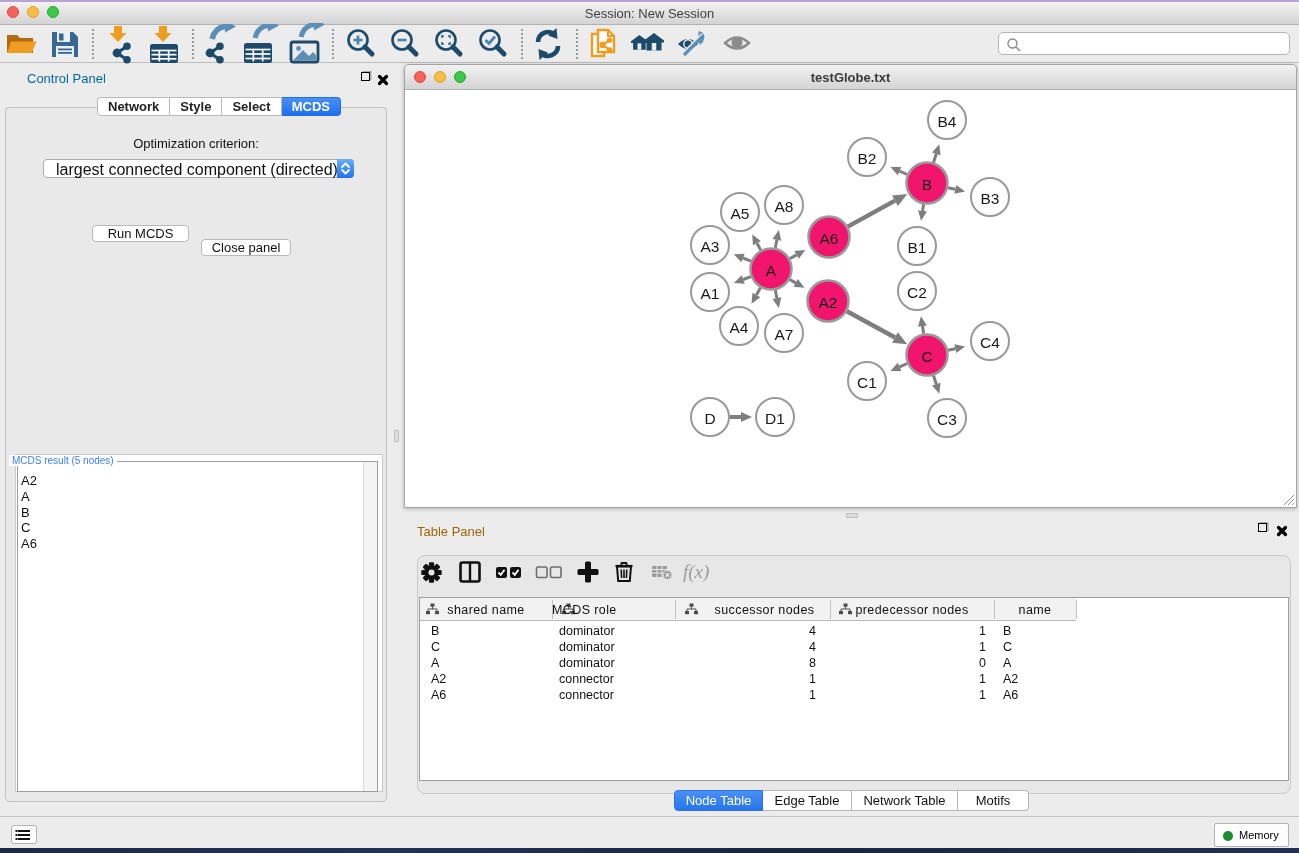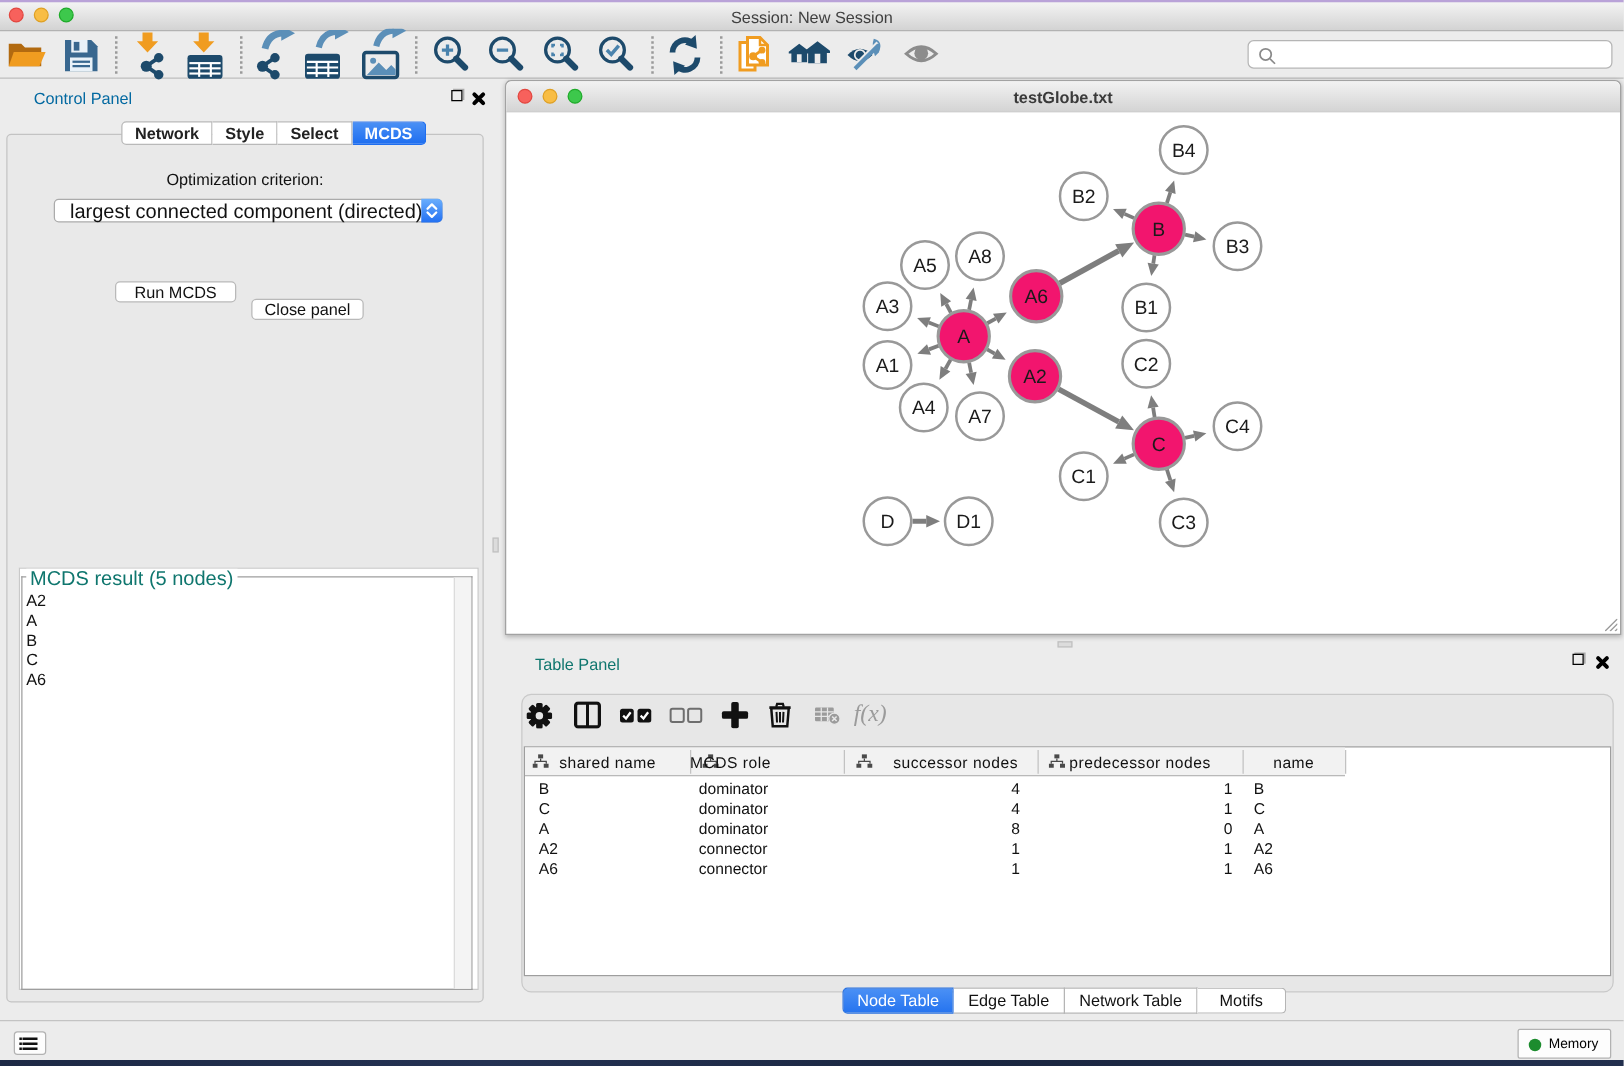--- a/index.html
+++ b/index.html
@@ -25,21 +25,21 @@
 .tab.last { border-radius:0 4px 4px 0; }
 .tab.sel { background:linear-gradient(#4a90f5,#1e6ef0); color:#fff; border-color:#1e6ef0; }
 .btn { background:#fff; border:1px solid #b9b9b9; border-radius:4px; font-size:13px; color:#111;
   text-align:center; }
 
 .gwin { left:404px; top:64px; width:893px; height:444px; background:#fff; border:1px solid #a2a2a2;
   border-radius:5px 5px 0 0; box-shadow:0 1px 4px rgba(0,0,0,0.25); }
 .gtitle { left:0; top:0; width:100%; height:25px; background:linear-gradient(#f2f2f2,#d4d4d4);
   border-bottom:1px solid #b3b3b3; border-radius:5px 5px 0 0; }
 
-.tp-title { left:428px; top:524px; font-size:13px; color:#0f766e; }
+.tp-title { left:417px; top:524px; font-size:13px; color:#a16207; }
 .tp-box { left:417px; top:555px; width:874px; height:239px; background:#e7e7e7; border:1px solid #c9c9c9; border-radius:8px; }
 .ttable { left:419px; top:597px; width:870px; height:184px; background:#fff; border:1px solid #9e9e9e; }
 .bt { height:21px; line-height:20px; font-size:13px; background:#fff; border:1px solid #b5b5b5; border-left:none;
   padding:0 12px; color:#111; }
 .statusbar { left:0; top:816px; width:1299px; height:32px; background:#ececec; border-top:1px solid #c3c3c3; }
 .botstrip { left:0; top:848px; width:1299px; height:5px; background:linear-gradient(90deg,#1d2945,#243253 30%,#1a2640 60%,#222f4e); }
 </style>
 </head>
 <body>
 <div class="abs topstrip"></div>
@@ -208,21 +208,21 @@
         <path d="M5 11 L8.5 14.5 L12 11" stroke="#fff" stroke-width="1.8" fill="none" stroke-linecap="round" stroke-linejoin="round"></path>
       </svg>
   </div>
 </div>
 <div class="abs btn" style="left:92px;top:192px;width:97px;height:17px;line-height:16px;margin-top:33px;">Run MCDS</div>
 <div class="abs btn" style="left:201px;top:191px;width:90px;height:17px;line-height:16px;margin-top:48px;">Close panel</div>
 
 <div class="abs" style="left:15px;top:454px;width:368px;height:338px;background:#fff;border:1px solid #c9c9c9;"></div>
 <div class="abs" style="left:17px;top:461px;width:361px;height:331px;border:1px solid #9e9e9e;border-bottom:none;border-right:none;"></div>
 <div class="abs" style="left:17px;top:461px;width:361px;height:331px;border:1px solid #9e9e9e;border-top:none;border-left:none;"></div>
-<div class="abs" style="left:21px;top:455px;background:#fff;font-size:16px;color:#0f766e;padding:0 3px;">MCDS result (5 nodes)</div>
+<div class="abs" style="left:9px;top:455px;background:#fff;font-size:10px;color:#3b82f6;padding:0 3px;">MCDS result (5 nodes)</div>
 <div class="abs" style="left:21px;top:473px;font-size:13px;color:#111;line-height:15.8px;">A2<br>A<br>B<br>C<br>A6</div>
 <div class="abs" style="left:363px;top:462px;width:14px;height:329px;background:#f4f4f4;border-left:1px solid #dcdcdc;"></div>
 
 <div class="abs" style="left:394px;top:430px;width:5px;height:12px;background:#dcdcdc;border:1px solid #c0c0c0;"></div>
 <div class="abs" style="left:846px;top:513px;width:12px;height:5px;background:#dcdcdc;border:1px solid #c0c0c0;"></div>
 
 <div class="abs gwin">
   <div class="abs gtitle">
     <div class="abs tl" style="left:9px;top:6px;background:#f7615c;border:0.5px solid #e2463f;"></div>
     <div class="abs tl" style="left:29px;top:6px;background:#f8bd44;border:0.5px solid #dfa023;"></div>

